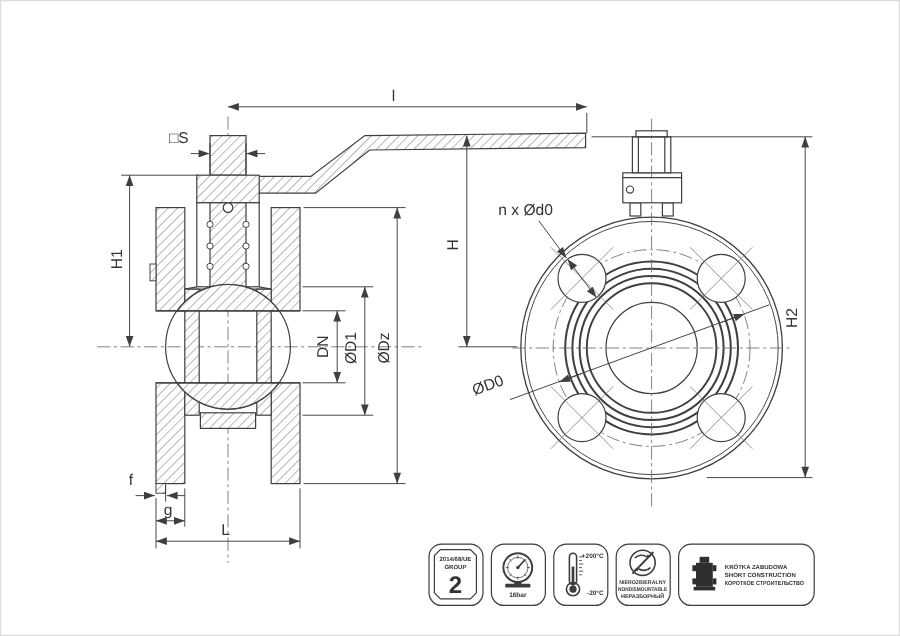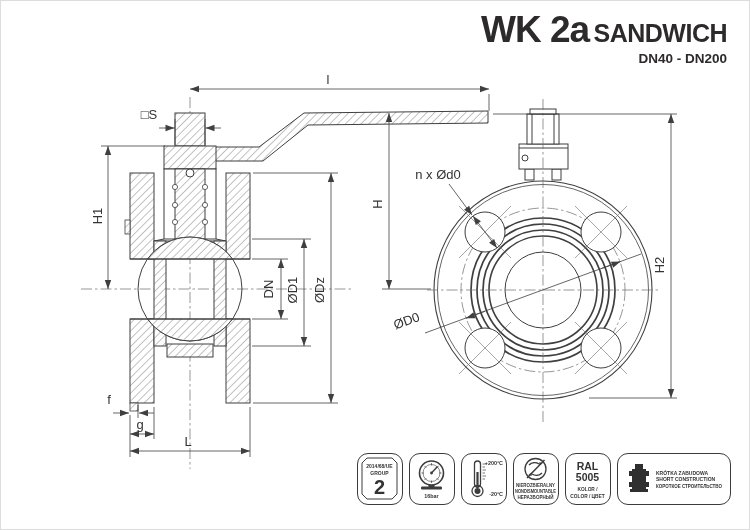--- a/index.html
+++ b/index.html
@@ -15,27 +15,20 @@
   .strip{position:absolute;left:356px;top:452px;display:flex;gap:6px;}
   .badge{height:52px;border:1.6px solid #3c3c3c;border-radius:11px;background:#fff;box-sizing:border-box;}
   .b-sm{width:46px;}
   .b-lg{width:114px;}
 </style>
 </head>
 <body>
 
 <div class="page">
 
-  <div class="titleblock">
-    <div>
-      <span class="title-main">WK 2a</span>
-      <span class="title-suffix">SANDWICH</span>
-    </div>
-    <div class="title-range">DN40 - DN200</div>
-  </div>
 
   <svg width="750" height="530" viewBox="0 0 750 530" style="position:absolute;left:0;top:0;">
     <defs>
       <pattern id="hat" width="5.5" height="5.5" patternUnits="userSpaceOnUse" patternTransform="rotate(45)">
         <rect width="5.5" height="5.5" fill="#ffffff"></rect>
         <line x1="0" y1="0" x2="0" y2="5.5" stroke="#5d5d5d" stroke-width="0.75"></line>
       </pattern>
       <marker id="arr" viewBox="0 0 10 8" markerWidth="10" markerHeight="8" refX="9.4" refY="4" orient="auto-start-reverse" markerUnits="userSpaceOnUse">
         <path d="M0.4,0.8 L9.4,4 L0.4,7.2 Z" fill="#3f3f3f"></path>
       </marker>
@@ -248,28 +241,20 @@
         <path d="M28,19 a8,8 0 0 1 -10,1" fill="none" stroke="#3c3c3c" stroke-width="1.4"></path>
         <polygon points="25.5,8 28.5,9.5 25,11.5" fill="#3c3c3c"></polygon>
         <polygon points="17.5,22 14.5,20.5 18,18.5" fill="#3c3c3c"></polygon>
         <line x1="13" y1="24" x2="30.5" y2="6" stroke="#3c3c3c" stroke-width="1.5"></line>
         <text x="21.5" y="32.5" text-anchor="middle" font-size="4.6" font-weight="bold" fill="#333" textLength="39" lengthAdjust="spacingAndGlyphs">NIEROZBIERALNY</text>
         <text x="21.5" y="38.5" text-anchor="middle" font-size="4.6" font-weight="bold" fill="#333" textLength="41" lengthAdjust="spacingAndGlyphs">NONDISMOUNTABLE</text>
         <text x="21.5" y="44.5" text-anchor="middle" font-size="4.6" font-weight="bold" fill="#333" textLength="36" lengthAdjust="spacingAndGlyphs">НЕРАЗБОРНЫЙ</text>
       </svg>
     </div>
 
-    <div class="badge b-sm">
-      <svg width="43" height="49" viewBox="0 0 43 49">
-        <text x="21.5" y="16" text-anchor="middle" font-size="10.5" font-weight="800" fill="#333">RAL</text>
-        <text x="21.5" y="27" text-anchor="middle" font-size="10.5" font-weight="800" fill="#333">5005</text>
-        <text x="21.5" y="37" text-anchor="middle" font-size="4.8" font-weight="bold" fill="#333">KOLOR /</text>
-        <text x="21.5" y="43.5" text-anchor="middle" font-size="4.8" font-weight="bold" fill="#333">COLOR / ЦВЕТ</text>
-      </svg>
-    </div>
 
     <div class="badge b-lg">
       <svg width="111" height="49" viewBox="0 0 111 49">
         <g fill="#2f2f2f">
           <rect x="17" y="10" width="8" height="5"></rect>
           <rect x="14" y="15" width="14" height="20"></rect>
           <rect x="11" y="17" width="3" height="5"></rect>
             <rect x="28" y="17" width="3" height="5"></rect>
           <rect x="11" y="28" width="3" height="5"></rect>
             <rect x="28" y="28" width="3" height="5"></rect>

